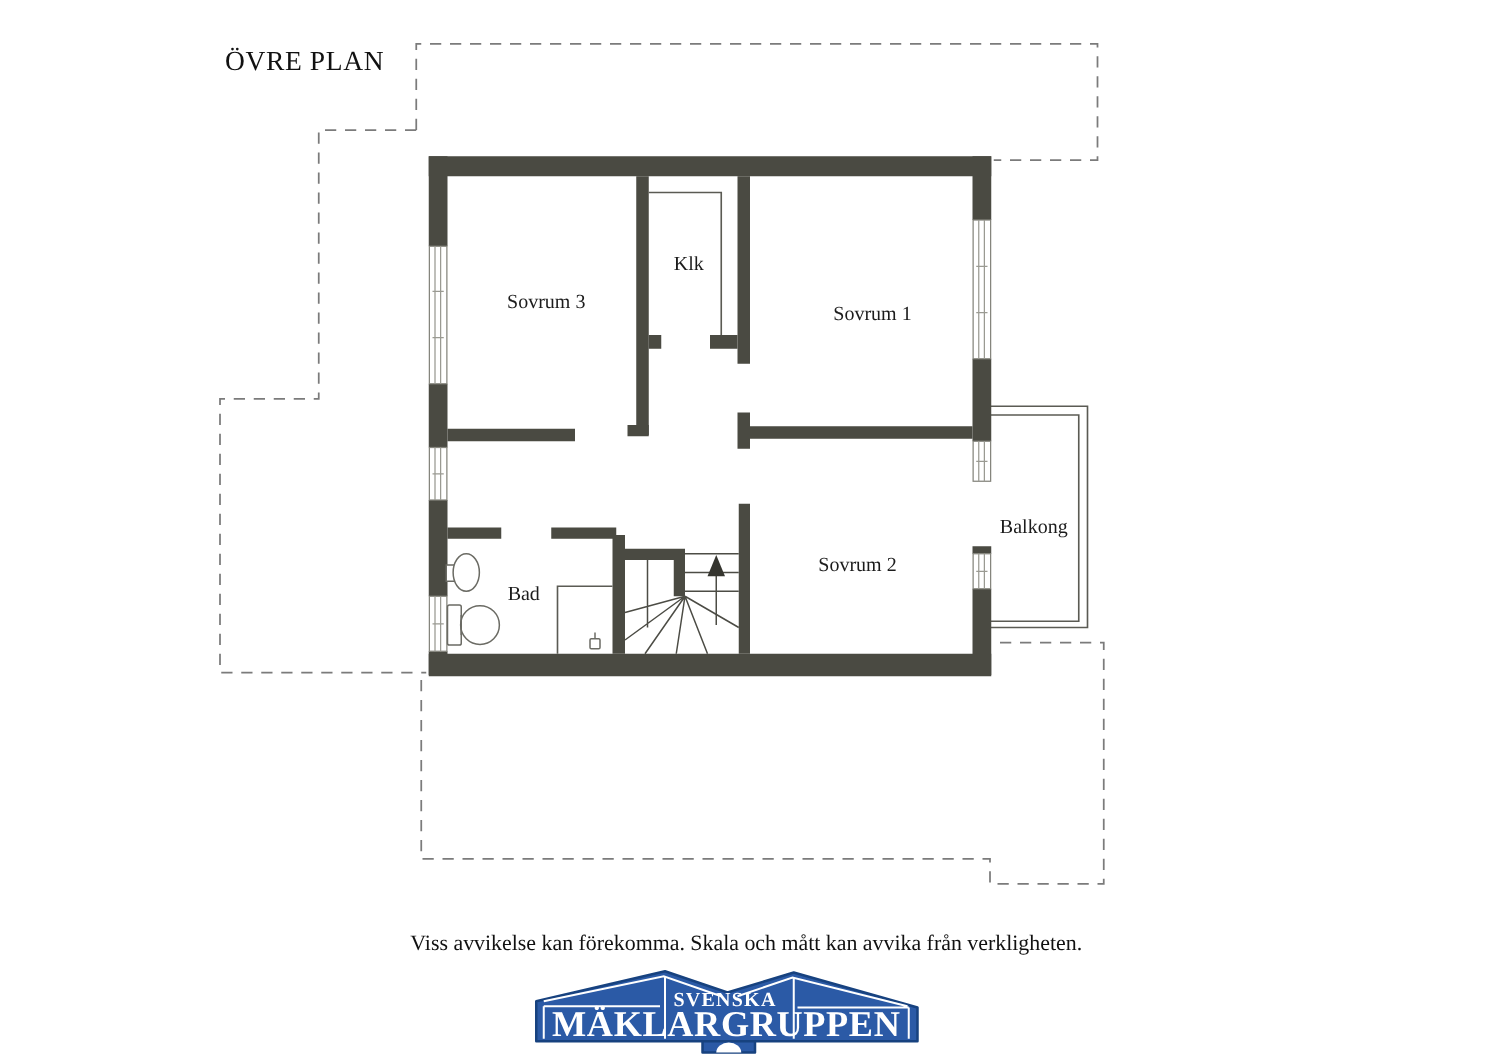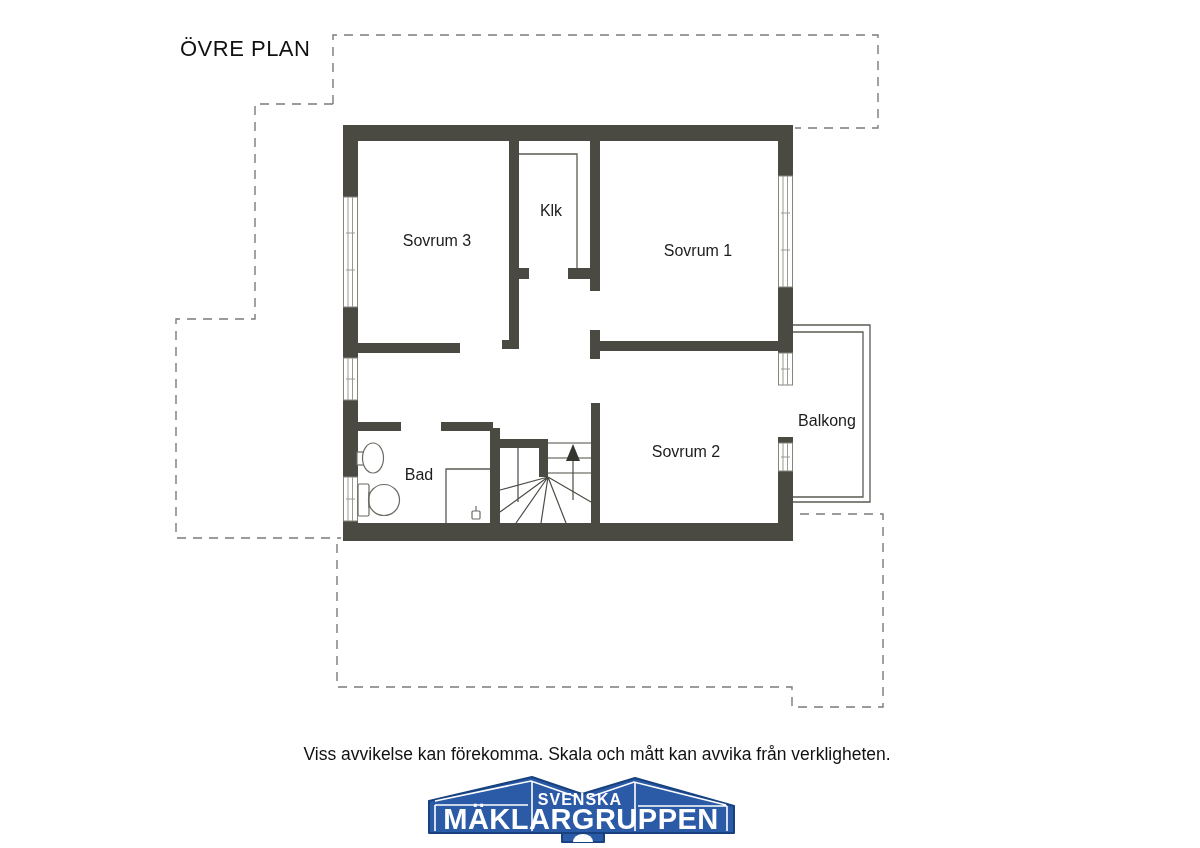--- a/index.html
+++ b/index.html
@@ -1,17 +1,17 @@
 <!DOCTYPE html>
 <html><head>
 <meta charset="utf-8">
 <style>
   html,body{margin:0;padding:0;background:#ffffff;}
   .page{position:relative;width:1200px;height:848px;background:#ffffff;overflow:hidden;
-        font-family:Liberation Sans, sans-serif;}
+        font-family:Liberation Serif, serif;}
   svg{position:absolute;top:0;left:0;}
   .title-text{font-size:22px;fill:#111;letter-spacing:0.5px;}
   .room-label{font-size:16px;fill:#1c1c1c;text-anchor:middle;}
   .disclaimer{font-size:17.5px;fill:#111;text-anchor:middle;}
   .dashed{stroke:#7b7b7b;stroke-width:1.4;fill:none;stroke-dasharray:9 7;}
   .thin{stroke:#5b5b54;stroke-width:1.3;fill:none;}
   .stair-line{stroke:#4c4c45;stroke-width:1.2;fill:none;}
   .fixture{stroke:#6b6b64;stroke-width:1.2;fill:#ffffff;}
   .win-frame{fill:#ffffff;stroke:#85857d;stroke-width:1;}
   .win-line{stroke:#9a9a92;stroke-width:1;fill:none;}

